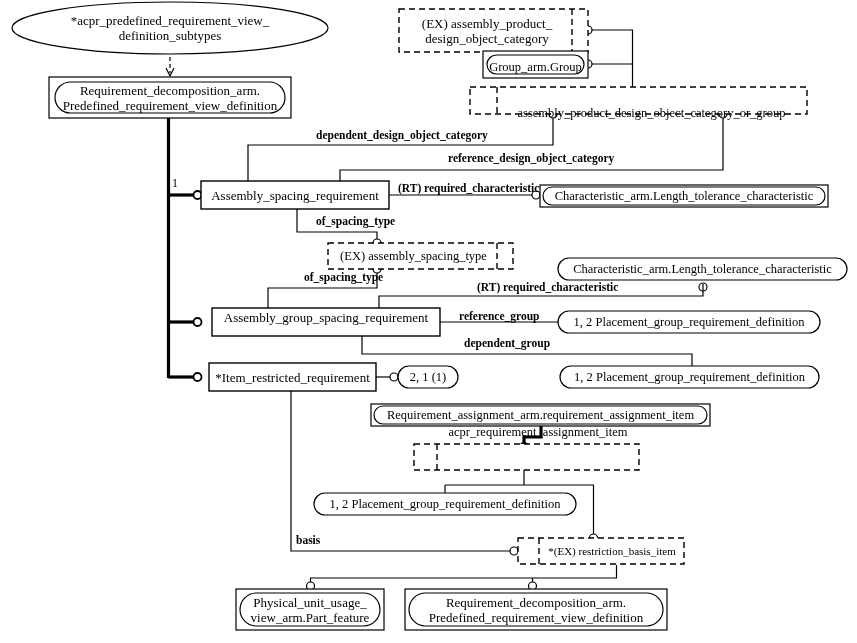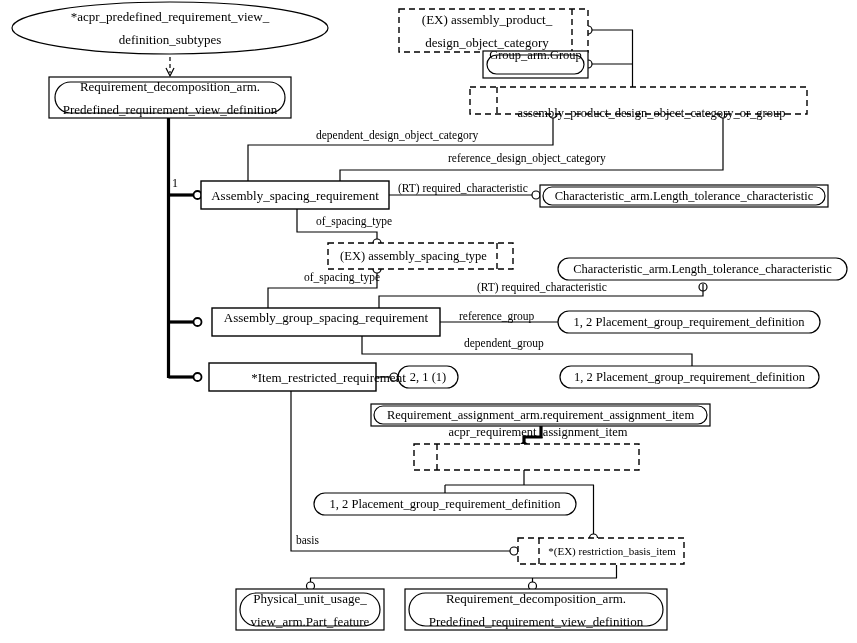--- a/index.html
+++ b/index.html
@@ -24,31 +24,32 @@
   }
   .node-label {
     position: absolute;
     display: flex;
     align-items: center;
     justify-content: center;
     text-align: center;
     font-family: "Liberation Serif", "DejaVu Serif", serif;
     font-size: 13px;
     color: #000000;
-    line-height: 23px;
+    line-height: 15px;
     white-space: pre-line;
     pointer-events: none;
   }
   .edge-label {
     position: absolute;
     font-family: "Liberation Serif", "DejaVu Serif", serif;
     font-size: 11.5px;
     color: #000000;
     white-space: nowrap;
     pointer-events: none;
+    font-weight: bold;
   }
   .card-label {
     position: absolute;
     font-family: "Liberation Serif", "DejaVu Serif", serif;
     font-size: 12px;
     color: #000000;
     white-space: nowrap;
     pointer-events: none;
   }
 </style>
@@ -229,37 +230,37 @@
 
   <div class="node-label" style="left:20px; top:6px; width:300px; height:44px;">*acpr_predefined_requirement_view_
 definition_subtypes</div>
 
   <div class="node-label" style="left:53px; top:80px; width:234px; height:35px;">Requirement_decomposition_arm.
 Predefined_requirement_view_definition</div>
 
   <div class="node-label" style="left:403px; top:11px; width:168px; height:39px;">(EX) assembly_product_
 design_object_category</div>
 
-  <div class="node-label" style="left:487px; top:43px; width:97px; height:25px; font-size:12.5px;">Group_arm.Group</div>
+  <div class="node-label" style="left:487px; top:55px; width:97px; height:25px; font-size:12.5px;">Group_arm.Group</div>
 
   <div class="node-label" style="left:500px; top:88px; width:303px; height:25px; font-size:12.5px;margin-top:13px;">assembly_product_design_object_category_or_group</div>
 
   <div class="node-label" style="left:203px; top:182px; width:184px; height:26px;">Assembly_spacing_requirement</div>
 
   <div class="node-label" style="left:545px; top:187px; width:278px; height:18px; font-size:12.5px;">Characteristic_arm.Length_tolerance_characteristic</div>
 
   <div class="node-label" style="left:331px; top:244px; width:165px; height:24px; font-size:12.5px;">(EX) assembly_spacing_type</div>
 
   <div class="node-label" style="left:561px; top:259px; width:283px; height:20px; font-size:12.5px;">Characteristic_arm.Length_tolerance_characteristic</div>
 
   <div class="node-label" style="left:214px; top:309px; width:224px; height:16px;">Assembly_group_spacing_requirement</div>
 
   <div class="node-label" style="left:561px; top:312px; width:256px; height:20px; font-size:12.5px;">1, 2 Placement_group_requirement_definition</div>
 
-  <div class="node-label" style="left:211px; top:364px; width:163px; height:26px;padding-left:36px;">*Item_restricted_requirement</div>
+  <div class="node-label" style="left:211px; top:364px; width:163px; height:26px;">*Item_restricted_requirement</div>
 
   <div class="node-label" style="left:398px; top:367px; width:60px; height:20px; font-size:12.5px;">2, 1 (1)</div>
 
   <div class="node-label" style="left:563px; top:367px; width:253px; height:20px; font-size:12.5px;">1, 2 Placement_group_requirement_definition</div>
 
   <div class="node-label" style="left:376px; top:406px; width:329px; height:18px; font-size:12.5px;">Requirement_assignment_arm.requirement_assignment_item</div>
 
   <div class="node-label" style="left:440px; top:420px; width:196px; height:24px; font-size:12.5px;">acpr_requirement_assignment_item</div>
 
   <div class="node-label" style="left:317px; top:494px; width:256px; height:20px; font-size:12.5px;">1, 2 Placement_group_requirement_definition</div>

